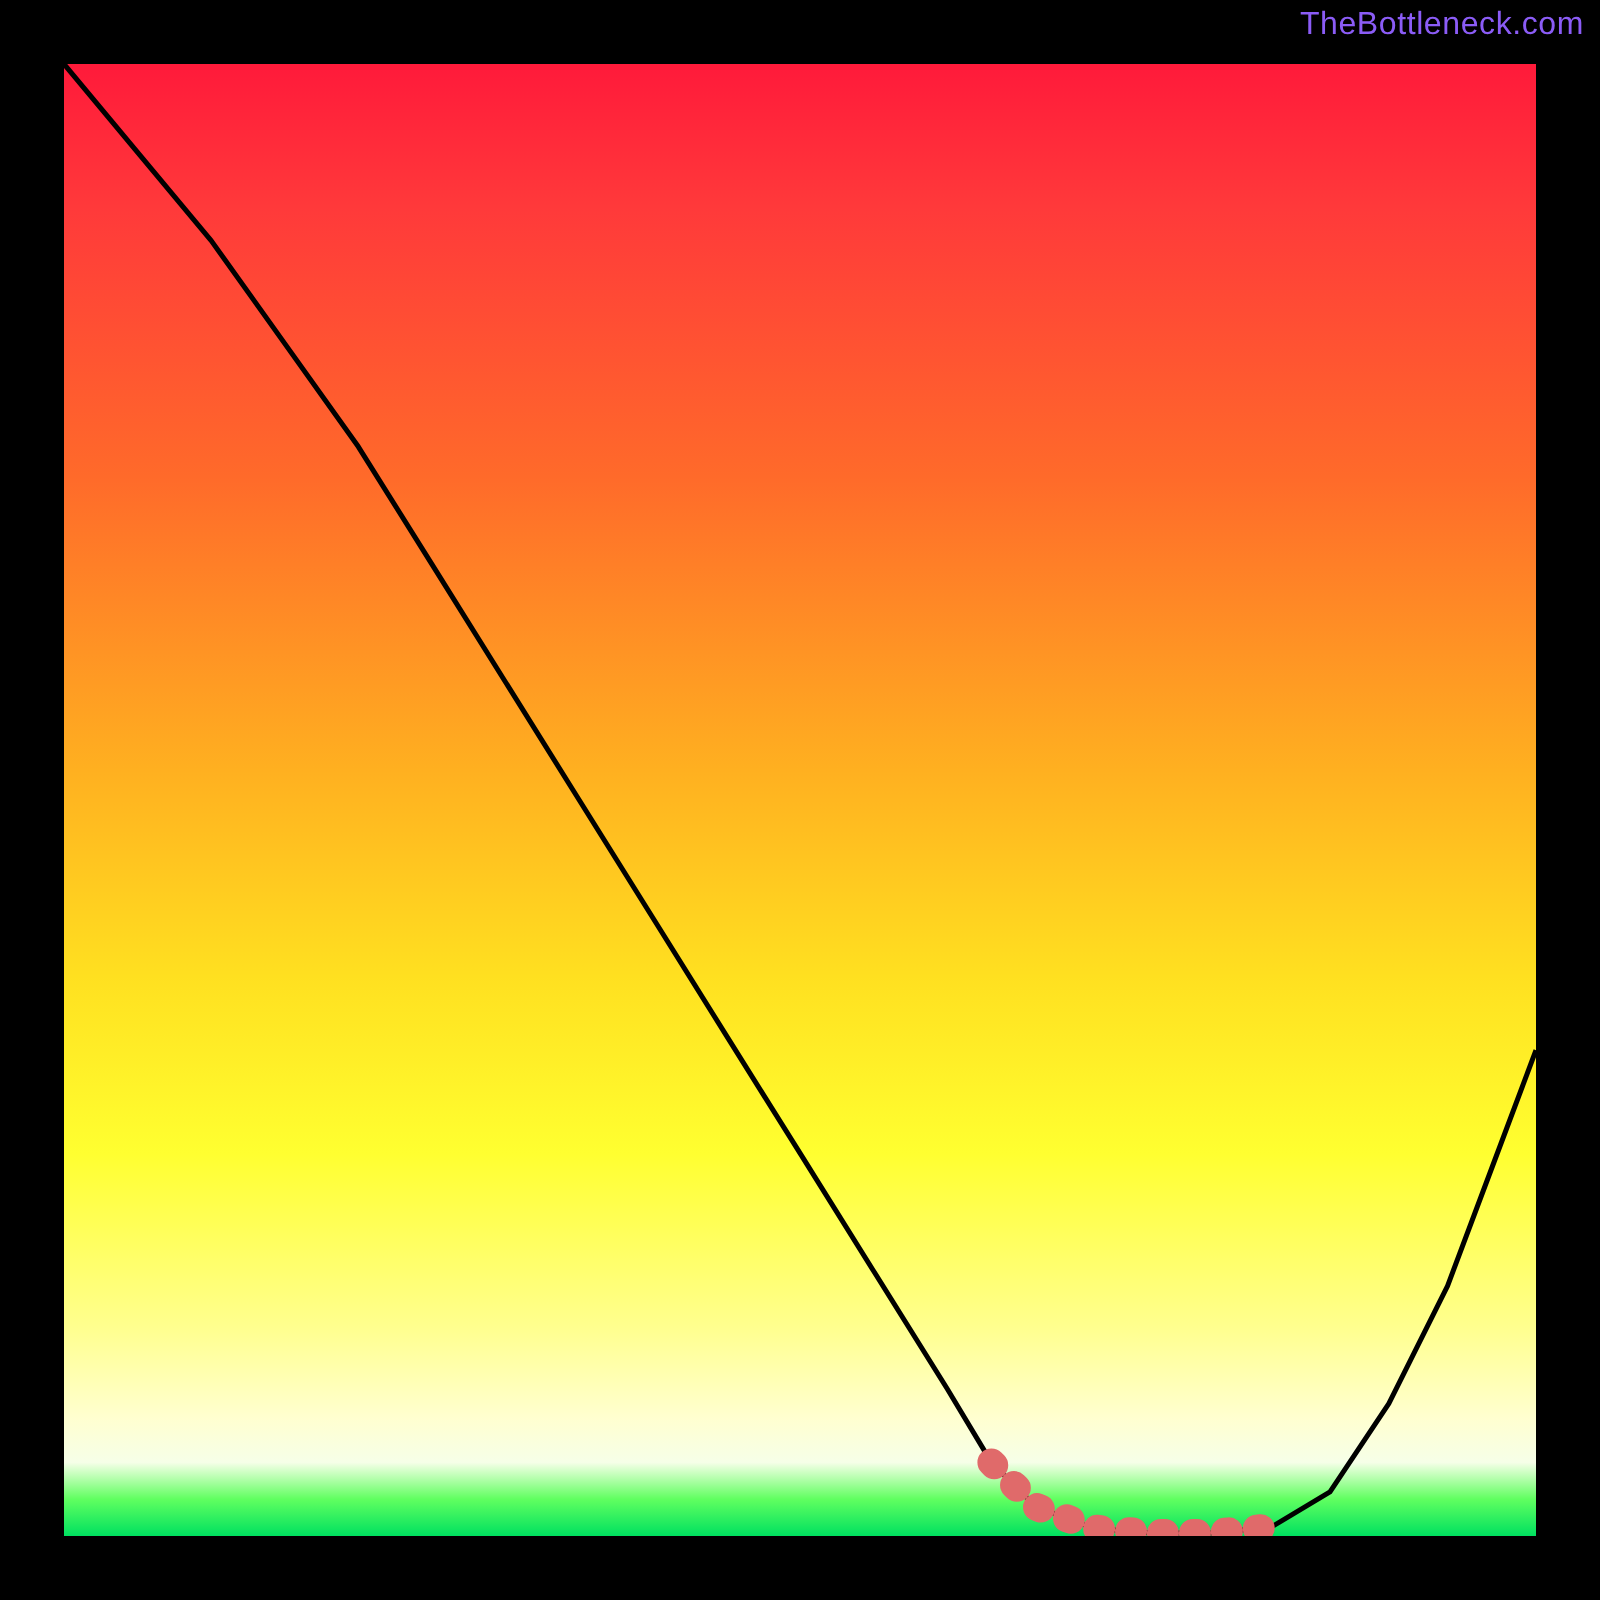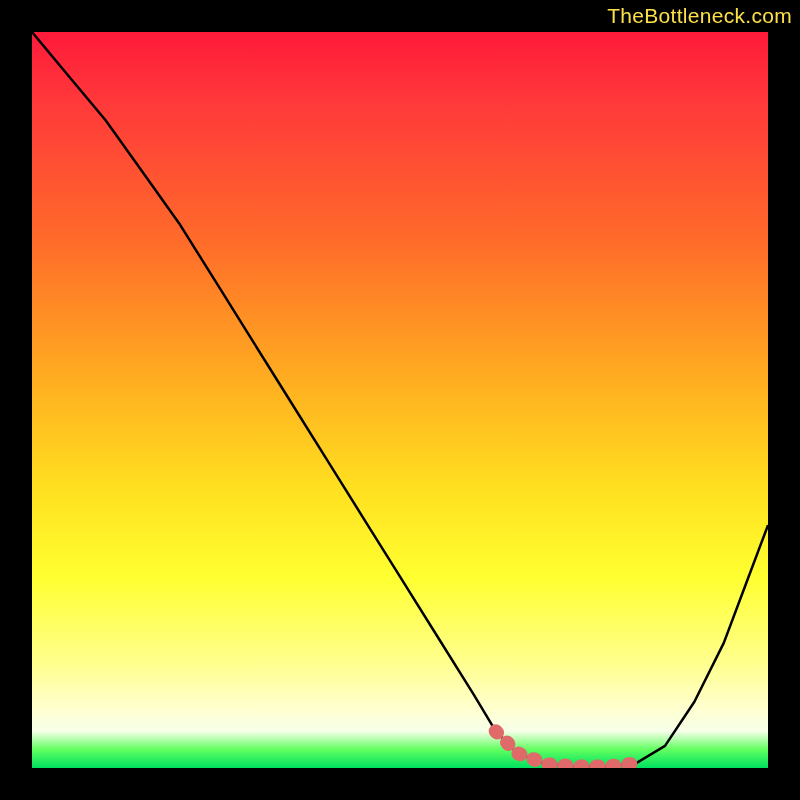--- a/index.html
+++ b/index.html
@@ -51,23 +51,23 @@
     position: absolute;
     left: 0;
     top: 0;
     width: 100%;
     height: 100%;
   }
   .attrib {
     position: absolute;
     top: 4px;
     right: 8px;
-    color: #fde047;
+    color: #8b5cf6;
     font-family: Arial, Helvetica, sans-serif;
-    font-size: 21px;
+    font-size: 16px;
     letter-spacing: 0.3px;
     user-select: none;
   }
 </style>
 </head>
 <body>
 
 <div class="frame">
   <div class="plot-area">
     <div class="gradient"></div>

